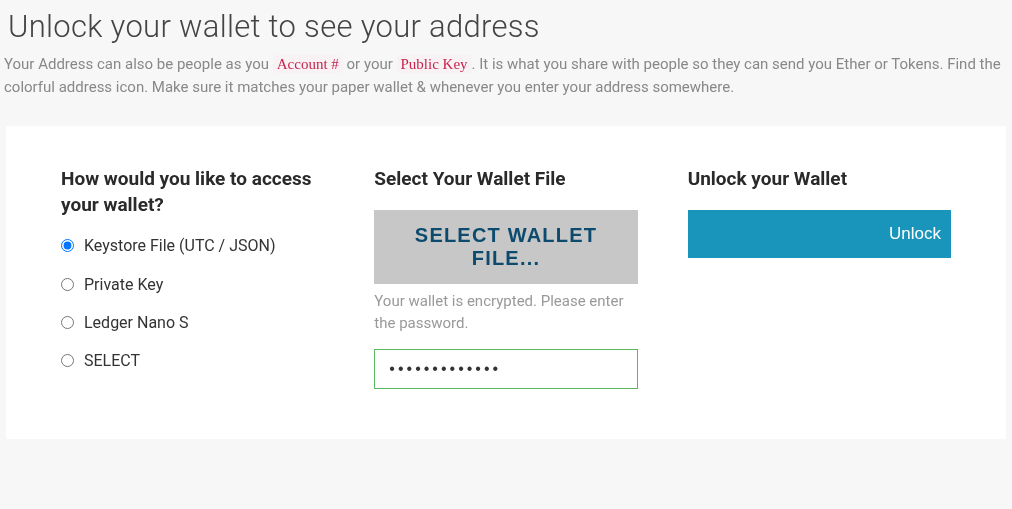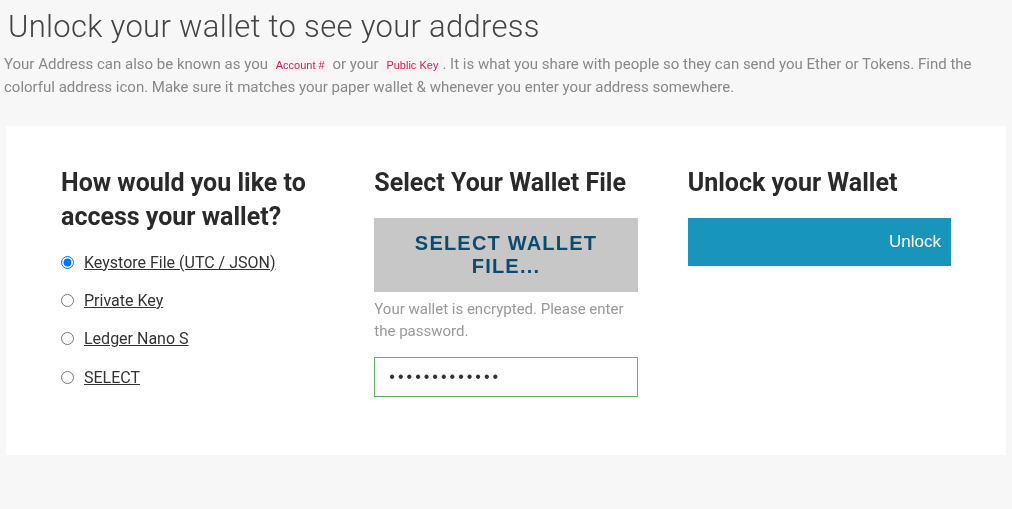--- a/index.html
+++ b/index.html
@@ -22,48 +22,47 @@
       padding: 8px 10px 8px 8px;
       letter-spacing: 0.3px;
     }
     .page-description {
       font-size: 15px;
       color: #888;
       padding: 0 10px 28px 4px;
       line-height: 1.5;
     }
     .code-tag {
-      font-family: Liberation Sans, sans-serif;
+      font-family: Liberation Serif, serif;
       color: #c7254e;
       background: #f9f2f4;
       padding: 1px 4px;
       border-radius: 3px;
-      font-size: 11px;
+      font-size: 15px;
     }
     .card {
       background: #fff;
       margin: 0 6px;
       padding: 40px 55px 50px 55px;
       display: flex;
       gap: 50px;
     }
     .col {
       flex: 1;
       min-width: 0;
     }
     .col-heading {
-      font-size: 25px;
+      font-size: 19px;
       font-weight: 700;
       color: #2a2a2a;
       margin-bottom: 18px;
       line-height: 1.35;
     }
     .radio-list {
       list-style: none;
-      text-decoration: underline;
     }
     .radio-item {
       display: flex;
       align-items: flex-start;
       gap: 10px;
       margin-bottom: 16px;
       font-size: 16px;
       color: #333;
       line-height: 1.4;
     }
@@ -123,21 +122,21 @@
       cursor: pointer;
       text-align: right;
     }
   </style>
 </head>
 <body>
 
 <h1 class="page-title">Unlock your wallet to see your address</h1>
 
 <p class="page-description">
-  <span>Your Address can also be known as you </span><span class="code-tag">Account #</span><span> or your </span><span class="code-tag">Public Key</span><span>. It is what you share with people so they can send you Ether or Tokens. Find the colorful address icon. Make sure it matches your paper wallet &amp; whenever you enter your address somewhere.</span>
+  <span>Your Address can also be people as you </span><span class="code-tag">Account #</span><span> or your </span><span class="code-tag">Public Key</span><span>. It is what you share with people so they can send you Ether or Tokens. Find the colorful address icon. Make sure it matches your paper wallet &amp; whenever you enter your address somewhere.</span>
 </p>
 
 <div class="card">
 
   <div class="col">
     <h3 class="col-heading">How would you like to access your wallet?</h3>
     <ul class="radio-list">
       <li class="radio-item">
         <input type="radio" name="access" checked="" style="">
         <span class="radio-label">Keystore File (UTC / JSON)</span>

